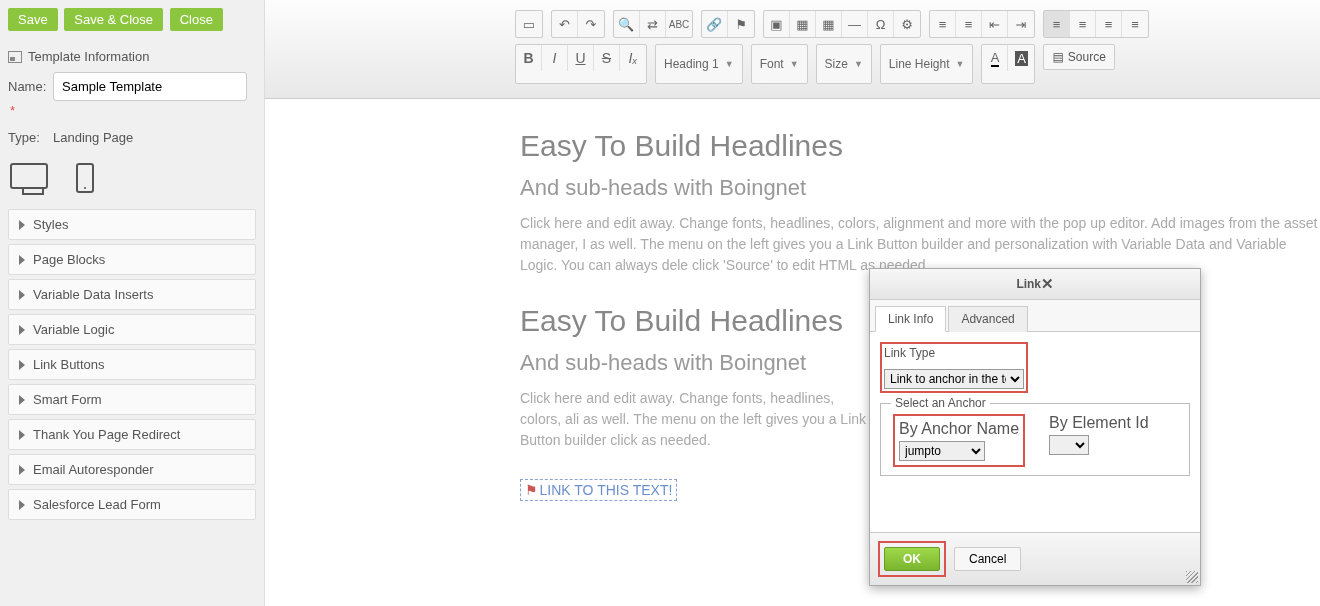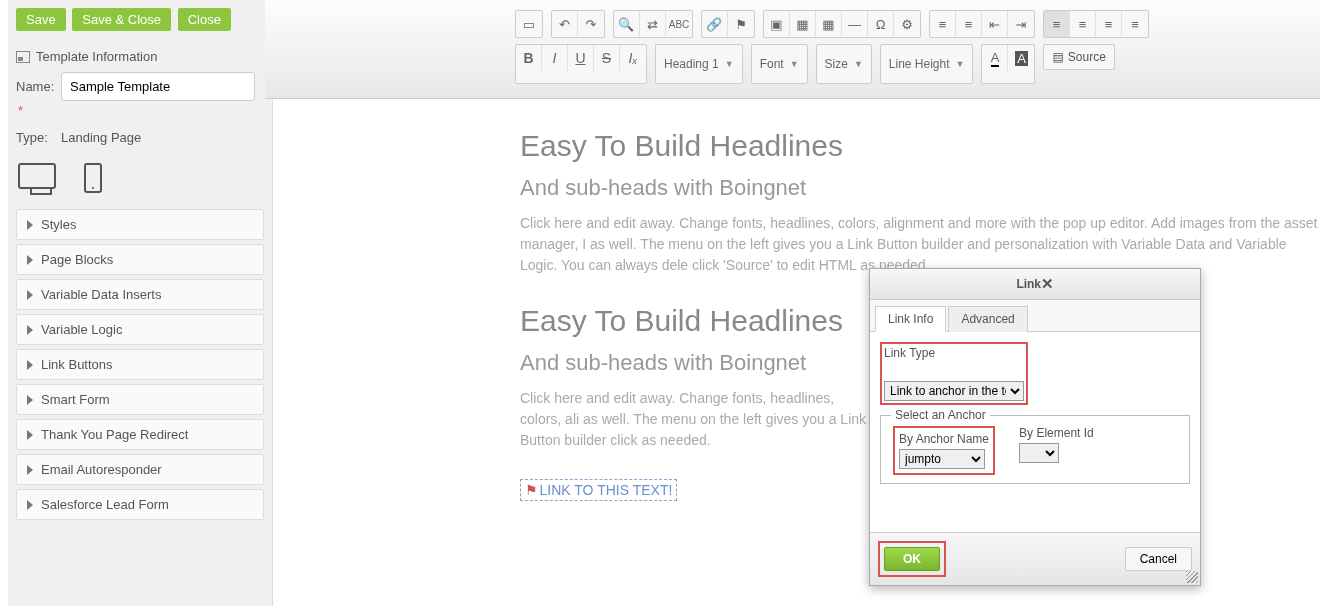--- a/index.html
+++ b/index.html
@@ -1,18 +1,18 @@
 <!DOCTYPE html>
 <html><head>
 <meta charset="utf-8">
 <style>
 * { box-sizing: border-box; margin: 0; padding: 0; }
 body { font-family: Arial, sans-serif; font-size: 13px; color: #555; background: #fff; width: 1320px; height: 606px; overflow: hidden; position: relative; }
 
-.sidebar { position: absolute; left: 8px; top: 0; width: 265px; height: 606px; background: #f0f0f0; border-right: 1px solid #ddd; padding: 8px; }
+.sidebar { position: absolute; left: 0; top: 0; width: 265px; height: 606px; background: #f0f0f0; border-right: 1px solid #ddd; padding: 8px; }
 .btn-green { background: #8cc63f; color: #fff; border: none; padding: 4px 10px; font-size: 13px; cursor: pointer; border-radius: 2px; margin-right: 3px; }
 
 .section-header { display: flex; align-items: center; gap: 6px; margin: 18px 0 8px 0; font-size: 13px; color: #555; }
 .section-header .pic-icon { width: 14px; height: 12px; border: 1px solid #888; position: relative; }
 .section-header .pic-icon::after { content: ""; position: absolute; bottom: 1px; left: 1px; width: 5px; height: 4px; background: #888; }
 
 .form-row { display: flex; align-items: center; margin-bottom: 8px; font-size: 13px; }
 .form-row label { width: 45px; color: #555; }
 .form-row input[type=text] { flex: 0 0 170px; padding: 6px 8px; border: 1px solid #ccc; border-radius: 3px; font-size: 13px; }
 .form-row .static { padding: 6px 0; }
@@ -45,29 +45,29 @@
 .flag { color: #c55; margin-right: 2px; }
 
 .dialog { position: absolute; left: 869px; top: 268px; width: 332px; background: #fff; border: 1px solid #aaa; box-shadow: 0 3px 10px rgba(0,0,0,.3); font-size: 12px; }
 .dialog-title { background: linear-gradient(#f7f7f7, #e5e5e5); border-bottom: 1px solid #ccc; padding: 6px 10px; font-weight: bold; color: #555; display: flex; justify-content: center; align-items: center; }
 .dialog-close { cursor: pointer; font-weight: bold; font-size: 15px; color: #555; }
 .dialog-tabs { display: flex; padding: 5px 5px 0 5px; background: #f7f7f7; border-bottom: 1px solid #ccc; gap: 2px; }
 .dialog-tab { border: 1px solid #ccc; border-bottom: none; padding: 5px 12px; background: #eee; cursor: pointer; position: relative; top: 1px; }
 .dialog-tab.active { background: #fff; border-bottom: 1px solid #fff; }
 .dialog-body { padding: 10px; min-height: 200px; }
 .field-block { margin-bottom: 12px; }
-.field-block label { display: block; margin-bottom: 21px; font-size: 12px; }
+.field-block label { display: block; margin-bottom: 9px; font-size: 12px; }
 .field-block select { width: 140px; font-size: 12px; padding: 1px; border: 1px solid #999; background: #efefef; }
 .highlight { border: 2px solid #d9534f; padding: 2px; display: inline-block; }
 .fieldset { border: 1px solid #bbb; padding: 10px 12px 8px 12px; position: relative; margin-top: 4px; }
 .fieldset-legend { position: absolute; top: -8px; left: 10px; background: #fff; padding: 0 4px; font-size: 12px; }
 .anchor-cols { display: flex; gap: 24px; }
-.anchor-col label { display: block; margin-bottom: 3px; font-size: 12px; text-align: center; }
+.anchor-col label { display: block; margin-bottom: 3px; font-size: 16px; text-align: center; }
 .anchor-col select { font-size: 12px; padding: 1px; border: 1px solid #999; background: #efefef; }
-.dialog-footer { background: linear-gradient(#f7f7f7, #e5e5e5); border-top: 1px solid #ccc; padding: 8px; display: flex; justify-content: space-between; gap: 8px; align-items: center; }
+.dialog-footer { background: linear-gradient(#f7f7f7, #e5e5e5); border-top: 1px solid #ccc; padding: 8px; display: flex; justify-content: flex-start; gap: 8px; align-items: center; }
 .dialog-footer .ok-wrap { border: 2px solid #d9534f; padding: 4px; }
 .btn-ok { background: linear-gradient(#9ed94a, #7ab52f); color: #fff; border: 1px solid #6a9a28; padding: 4px 18px; font-weight: bold; font-size: 12px; cursor: pointer; border-radius: 2px; }
 .btn-cancel { background: #f7f7f7; border: 1px solid #ccc; padding: 4px 14px; font-size: 12px; cursor: pointer; border-radius: 2px; }
 .resize-grip { position: absolute; right: 2px; bottom: 2px; width: 12px; height: 12px; background: repeating-linear-gradient(135deg, #999 0 1px, transparent 1px 3px); cursor: se-resize; }
 .tb-btn b, .tb-btn i, .tb-btn u, .tb-btn s { font-size: 14px; color: #666; }
 </style>
 </head>
 <body>
 
 <div class="sidebar">

